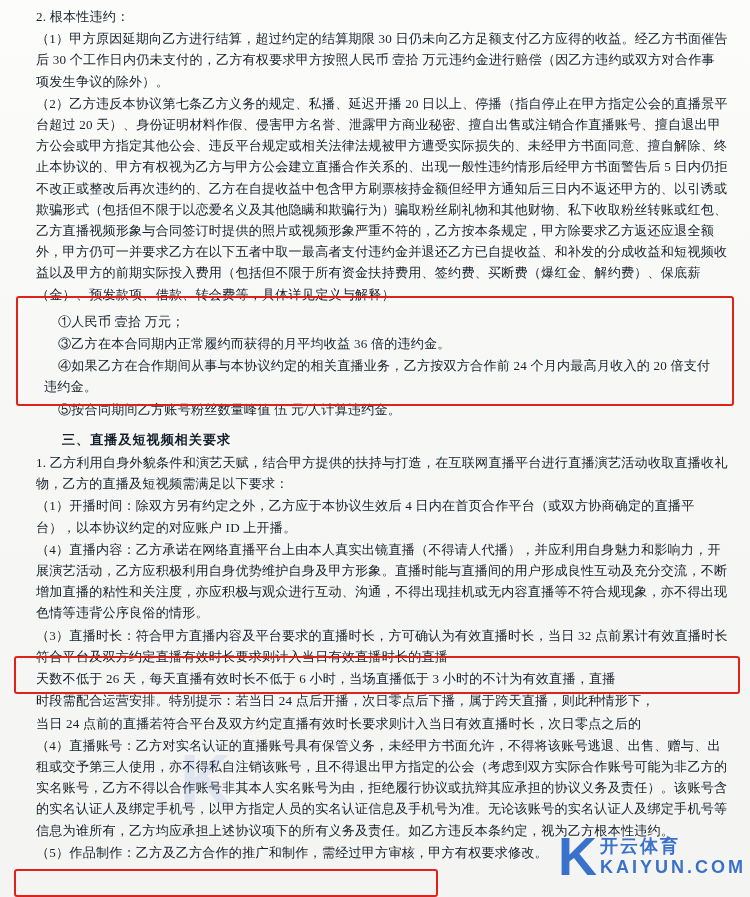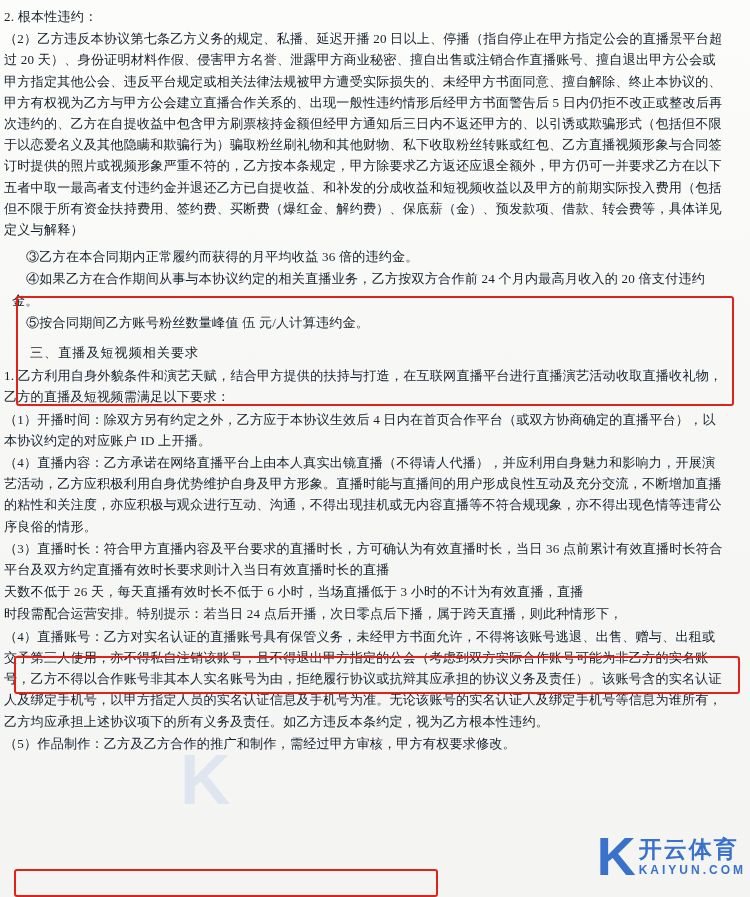--- a/index.html
+++ b/index.html
@@ -9,33 +9,33 @@
     font-family:"Liberation Serif", serif;
     color:#1d2630;
     overflow:hidden;
     position:relative;
   }
   .page{
     position:relative;
     width:750px;height:897px;
     background:linear-gradient(180deg,#fcfcfb 0%,#f7f8f6 45%,#f4f5f3 100%);
     box-sizing:border-box;
-    padding:6px 22px 0 4px;
+    padding:6px 22px 0 36px;
   }
   .doc{
     font-size:13.1px;
     line-height:1.62;
     letter-spacing:0.2px;
     color:#16202b;
   }
   p{margin:0 0 1px 0;}
   .ind1{text-indent:0;}
   .ind3{text-indent:0;}
   .sec-title{
-    font-weight:normal;
+    font-weight:bold;
     letter-spacing:1px;
     margin:5px 0 2px 0;
     text-indent:26px;
   }
   .redbox{
     position:absolute;
     border:2.2px solid #e0231a;
     border-radius:3px;
     pointer-events:none;
   }
@@ -58,28 +58,28 @@
   .wm-logo{
     font-family:"Liberation Sans", sans-serif;
     font-size:54px;font-weight:bold;
     color:#2a66c8;
     line-height:.9;
     letter-spacing:-3px;
   }
   .wm-text{
     font-family:"Liberation Sans", sans-serif;
     color:#2a66c8;
-    font-size:23px;font-weight:bold;
+    font-size:18px;font-weight:bold;
     letter-spacing:2px;
     line-height:1.15;
   }
   .wm-sub{
     font-family:"Liberation Sans", sans-serif;
     color:#2a66c8;
-    font-size:12px;
+    font-size:18px;
     letter-spacing:3px;
     font-weight:bold;
   }
   .ghost{
     position:absolute;
     left:180px;top:740px;
     width:420px;height:150px;
     opacity:.10;
     pointer-events:none;
     font-family:"Liberation Sans", sans-serif;
@@ -87,38 +87,41 @@
     letter-spacing:4px;
   }
 </style>
 </head>
 <body>
 
 <div class="page">
   <div class="doc">
 
     <p class="ind1">2. 根本性违约：</p>
+    <p class="ind3">（1）甲方原因延期向乙方进行结算，超过约定的结算期限 30 日仍未向乙方足额支付乙方应得的收益。经乙方书面催告后 30 个工作日内仍未支付的，乙方有权要求甲方按照人民币   壹拾   万元违约金进行赔偿（因乙方违约或双方对合作事项发生争议的除外）。</p>
     <p class="ind3">（2）乙方违反本协议第七条乙方义务的规定、私播、延迟开播 20 日以上、停播（指自停止在甲方指定公会的直播景平台超过 20 天）、身份证明材料作假、侵害甲方名誉、泄露甲方商业秘密、擅自出售或注销合作直播账号、擅自退出甲方公会或甲方指定其他公会、违反平台规定或相关法律法规被甲方遭受实际损失的、未经甲方书面同意、擅自解除、终止本协议的、甲方有权视为乙方与甲方公会建立直播合作关系的、出现一般性违约情形后经甲方书面警告后 5 日内仍拒不改正或整改后再次违约的、乙方在自提收益中包含甲方刷票核持金额但经甲方通知后三日内不返还甲方的、以引诱或欺骗形式（包括但不限于以恋爱名义及其他隐瞒和欺骗行为）骗取粉丝刷礼物和其他财物、私下收取粉丝转账或红包、乙方直播视频形象与合同签订时提供的照片或视频形象严重不符的，乙方按本条规定，甲方除要求乙方返还应退全额外，甲方仍可一并要求乙方在以下五者中取一最高者支付违约金并退还乙方已自提收益、和补发的分成收益和短视频收益以及甲方的前期实际投入费用（包括但不限于所有资金扶持费用、签约费、买断费（爆红金、解约费）、保底薪（金）、预发款项、借款、转会费等，具体详见定义与解释）</p>
     <p class="ind3"></p>
 
     <div class="clausebox">
+      <p>①人民币   壹拾   万元；</p>
       <p>③乙方在本合同期内正常履约而获得的月平均收益 36  倍的违约金。</p>
       <p>④如果乙方在合作期间从事与本协议约定的相关直播业务，乙方按双方合作前 24 个月内最高月收入的 20   倍支付违约金。</p>
       <p>⑤按合同期间乙方账号粉丝数量峰值 伍   元/人计算违约金。</p>
     </div>
 
     <p class="sec-title">三、直播及短视频相关要求</p>
     <p class="ind3">1. 乙方利用自身外貌条件和演艺天赋，结合甲方提供的扶持与打造，在互联网直播平台进行直播演艺活动收取直播收礼物，乙方的直播及短视频需满足以下要求：</p>
     <p class="ind3">（1）开播时间：除双方另有约定之外，乙方应于本协议生效后 4 日内在首页合作平台（或双方协商确定的直播平台），以本协议约定的对应账户 ID 上开播。</p>
     <p class="ind3">（4）直播内容：乙方承诺在网络直播平台上由本人真实出镜直播（不得请人代播），并应利用自身魅力和影响力，开展演艺活动，乙方应积极利用自身优势维护自身及甲方形象。直播时能与直播间的用户形成良性互动及充分交流，不断增加直播的粘性和关注度，亦应积极与观众进行互动、沟通，不得出现挂机或无内容直播等不符合规现象，亦不得出现色情等违背公序良俗的情形。</p>
-    <p class="ind3">（3）直播时长：符合甲方直播内容及平台要求的直播时长，方可确认为有效直播时长，当日 36 点前累计有效直播时长符合平台及双方约定直播有效时长要求则计入当日有效直播时长的直播</p>
+    <p class="ind3">（3）直播时长：符合甲方直播内容及平台要求的直播时长，方可确认为有效直播时长，当日 32 点前累计有效直播时长符合平台及双方约定直播有效时长要求则计入当日有效直播时长的直播</p>
 
     <div>
       <p>天数不低于  26  天，每天直播有效时长不低于  6  小时，当场直播低于 3 小时的不计为有效直播，直播</p>
       <p>时段需配合运营安排。特别提示：若当日 24 点后开播，次日零点后下播，属于跨天直播，则此种情形下，</p>
+      <p>当日 24 点前的直播若符合平台及双方约定直播有效时长要求则计入当日有效直播时长，次日零点之后的</p>
     </div>
 
     <p class="ind3">（4）直播账号：乙方对实名认证的直播账号具有保管义务，未经甲方书面允许，不得将该账号逃退、出售、赠与、出租或交予第三人使用，亦不得私自注销该账号，且不得退出甲方指定的公会（考虑到双方实际合作账号可能为非乙方的实名账号，乙方不得以合作账号非其本人实名账号为由，拒绝履行协议或抗辩其应承担的协议义务及责任）。该账号含的实名认证人及绑定手机号，以甲方指定人员的实名认证信息及手机号为准。无论该账号的实名认证人及绑定手机号等信息为谁所有，乙方均应承担上述协议项下的所有义务及责任。如乙方违反本条约定，视为乙方根本性违约。</p>
     <p class="ind3">（5）作品制作：乙方及乙方合作的推广和制作，需经过甲方审核，甲方有权要求修改。</p>
 
   </div>
 
   <div class="redbox" id="box-penalty"></div>
   <div class="redbox" id="box-duration"></div>
   <div class="redbox" id="box-pk"></div>

